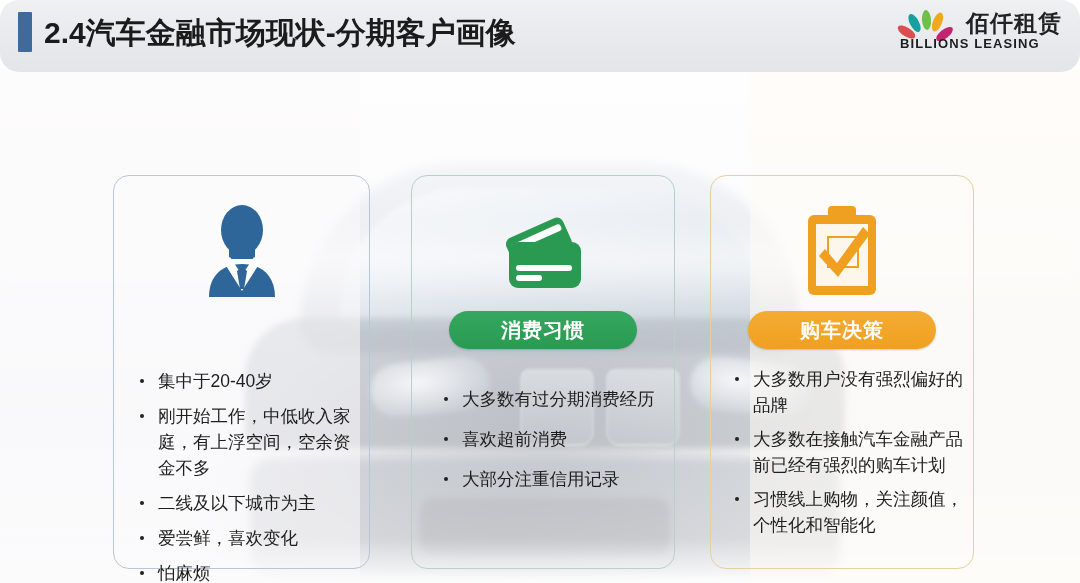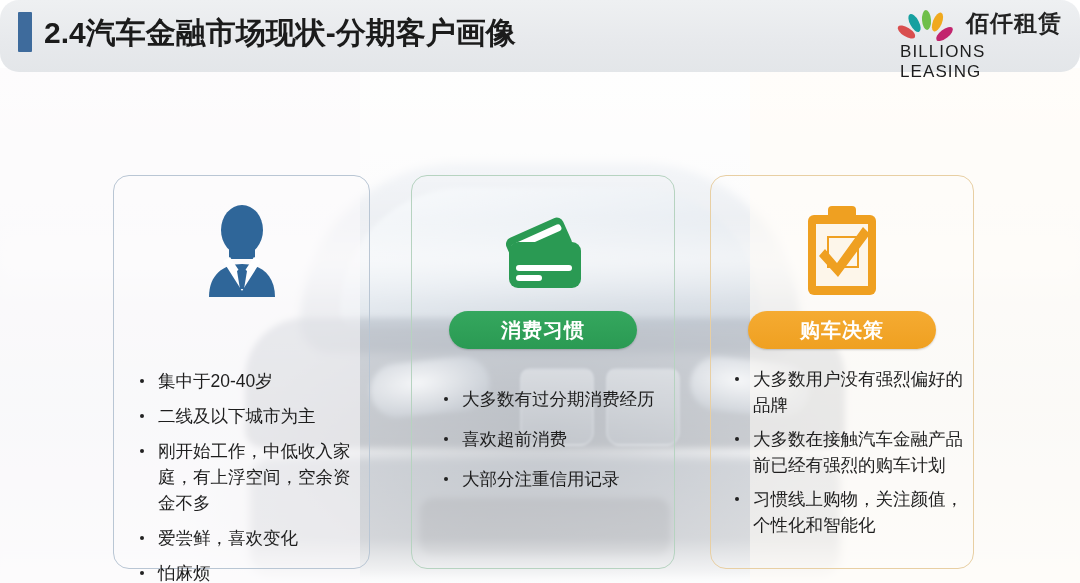--- a/index.html
+++ b/index.html
@@ -72,21 +72,21 @@
     font-size:30px;font-weight:bold;color:#1b1b1b;letter-spacing:0px;white-space:nowrap;}
   .logo{position:absolute;right:14px;top:8px;width:170px;height:54px;}
   .logo-petals{position:absolute;left:4px;top:2px;width:62px;height:34px;}
   .logo-petals span{position:absolute;width:9px;height:20px;border-radius:50% 50% 50% 50%;display:block;}
   .p1{left:2px;top:12px;background:#d94f4f;transform:rotate(-58deg);}
   .p2{left:10px;top:3px;background:#16a0a0;transform:rotate(-28deg);}
   .p3{left:22px;top:0px;background:#6fbf4a;transform:rotate(-4deg);}
   .p4{left:33px;top:2px;background:#f0a91e;transform:rotate(22deg);}
   .p5{left:40px;top:14px;background:#c2256e;transform:rotate(52deg);width:11px;height:16px;}
   .logo-cn{position:absolute;left:70px;top:0px;font-size:23px;font-weight:bold;color:#222;letter-spacing:1px;}
-  .logo-en{position:absolute;left:4px;top:34px;font-size:17px;font-weight:normal;color:#1d1d1d;letter-spacing:1.1px;}
+  .logo-en{position:absolute;left:4px;top:28px;font-size:13px;font-weight:bold;color:#1d1d1d;letter-spacing:1.1px;}
 
   
   .card{position:absolute;top:175px;border-radius:16px;border:1.4px solid #cfcfcf;background:transparent;}
   .card.c1{left:113px;width:255px;height:392px;border-color:#b9c6d4;}
   .card.c2{left:411px;width:262px;height:392px;border-color:#b6d3c0;}
   .card.c3{left:710px;width:262px;height:392px;border-color:#e8cfa3;}
 
   .card-icon{position:absolute;top:22px;left:0;width:100%;height:105px;display:flex;align-items:center;justify-content:center;}
 
   .pill{position:absolute;top:135px;left:50%;transform:translateX(-50%);
@@ -160,22 +160,22 @@
       <svg width="86" height="92" viewBox="0 0 86 92" aria-hidden="true">
         <ellipse cx="43" cy="25" rx="21" ry="25" fill="#2f6699"></ellipse>
         <path d="M30 44 h26 v10 h-26z" fill="#2f6699"></path>
         <path d="M10 92 c0-22 14-33 33-33 s33 11 33 33 z" fill="#2f6699"></path>
         <path d="M31 52 L43 70 L55 52 L62 56 L43 86 L24 56 Z" fill="#ffffff"></path>
         <path d="M43 62 l5 4 -3 18 h-4 l-3 -18 z" fill="#2f6699"></path>
       </svg>
     </div>
     <ul class="bullets">
       <li>集中于20-40岁</li>
+      <li>刚开始工作，中低收入家庭，有上浮空间，空余资金不多</li>
       <li>二线及以下城市为主</li>
-      <li>刚开始工作，中低收入家庭，有上浮空间，空余资金不多</li>
       <li>爱尝鲜，喜欢变化</li>
       <li>怕麻烦</li>
     </ul>
   </div>
 
   <div class="card c2">
     <div class="card-icon">
       <svg width="104" height="86" viewBox="0 0 104 86" aria-hidden="true">
         <g transform="rotate(-24 44 34)">
           <rect x="16" y="20" width="62" height="34" rx="7" fill="#2a9a53"></rect>

